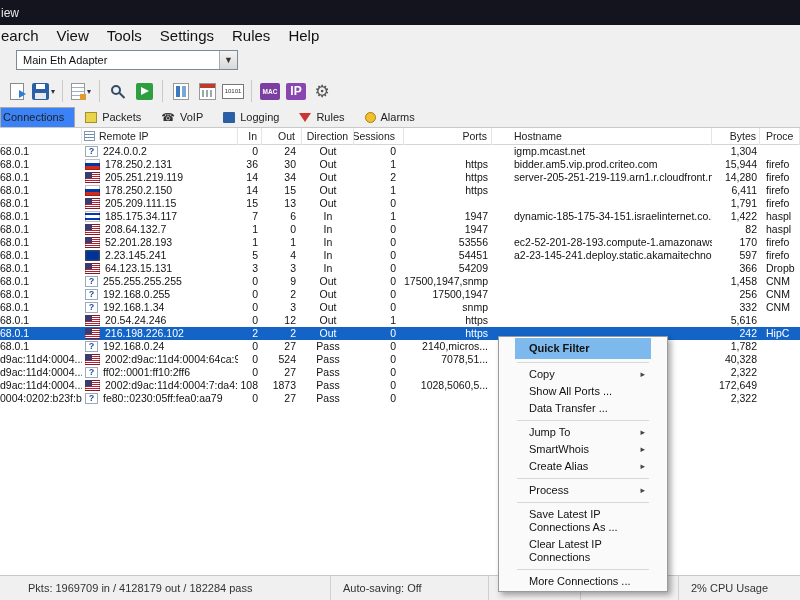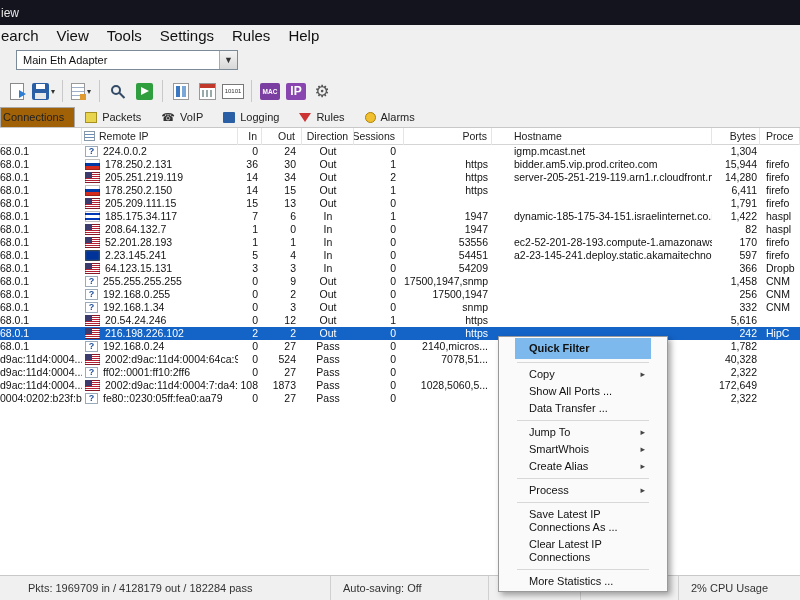--- a/index.html
+++ b/index.html
@@ -51,21 +51,21 @@
   .ic-bin { width:22px; height:15px; background:#fff; border:1px solid #777; font-size:6px;
             line-height:13px; text-align:center; color:#333; letter-spacing:0; }
   .ic-mac { width:20px; height:17px; background:#7a3fa0; border-radius:2px; color:#fff; font-size:6.5px;
             font-weight:bold; text-align:center; line-height:17px; }
   .ic-ip { width:20px; height:17px; background:#8a46b0; border-radius:2px; color:#fff; font-size:12px;
            font-weight:bold; text-align:center; line-height:17px; }
   .ic-gear { font-size:17px; color:#555; line-height:17px; }
 
   .tabsbar { height:21px; background:#f0f0f0; display:flex; align-items:flex-end; border-bottom:1px solid #c8c8c8; }
   .tab { height:20px; display:flex; align-items:center; padding:0 10px; font-size:11px; color:#222; }
-  .tab.active { background:#a16207; border:1px solid #a8a8a8; border-bottom:none; padding:0 10px 1px 2px; }
+  .tab.active { background:#3b82f6; border:1px solid #a8a8a8; border-bottom:none; padding:0 10px 1px 2px; }
   .ti { width:12px; height:11px; margin-right:5px; display:inline-block; position:relative; }
   .ti-packets { background:#e8d44d; border:1px solid #a89020; }
   .ti-voip { width:auto; height:auto; font-size:11px; line-height:11px; color:#333; }
   .ti-logging { background:#2b5fa5; border-radius:1px; }
   .ti-rules { width:0; height:0; background:none; border-left:6px solid transparent;
               border-right:6px solid transparent; border-top:9px solid #cc3333; }
   .ti-alarms { width:11px; height:11px; background:#f0c030; border:1px solid #b08000; border-radius:50%; }
 
   .thead { height:17px; background:#fff; display:flex; align-items:center; font-size:10.5px;
            color:#222; border-bottom:1px solid #d5d5d5; }
@@ -581,21 +581,21 @@
     </div>
     <div class="msep"></div>
     <div class="citem">
       <span>Save Latest IP Connections As ...</span>
     </div>
     <div class="citem">
       <span>Clear Latest IP Connections</span>
     </div>
     <div class="msep"></div>
     <div class="citem">
-      <span>More Statistics ...</span>
+      <span>More Connections ...</span>
     </div>
   </div>
 
 <div class="statusbar">
     <div class="seg seg0">Pkts: 1969709 in / 4128179 out / 182284 pass</div>
     <div class="seg seg1">Auto-saving: Off</div>
     <div class="seg seg2">Rules: 2 On</div>
     <div class="seg seg3">Alarms: Off</div>
     <div class="seg seg4">2% CPU Usage</div>
   </div>

